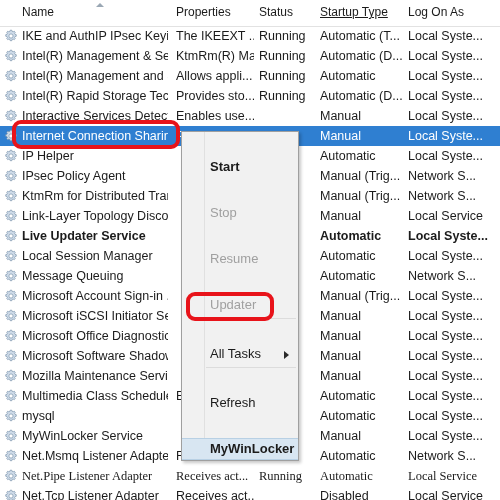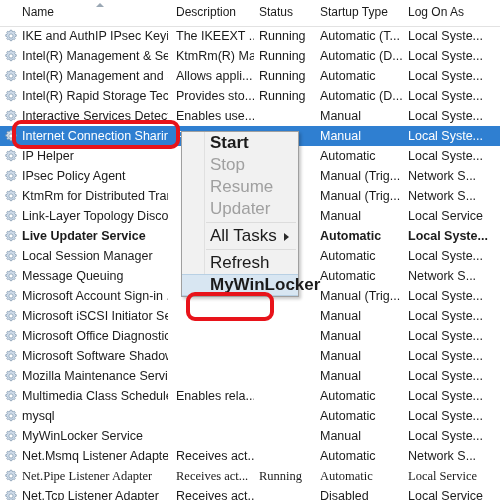--- a/index.html
+++ b/index.html
@@ -91,24 +91,25 @@
     left: 0; top: 0;
     width: 22px; height: 100%;
     background: #f1f1f1;
     border-right: 1px solid #e0e0e0;
   }
   .ctx-item {
     position: relative;
     height: 22px;
     line-height: 22px;
     padding-left: 28px;
-    font-size: 17px;
+    font-size: 13px;
     color: #1b1b1b;
     white-space: nowrap;
     z-index: 2;
+    margin-top: 24px;
   }
   .ctx-item.bold { font-weight: bold; }
   .ctx-item.disabled { color: #a0a0a0; }
   .ctx-item.highlight {
     background: #d8e6f2;
     border-top: 1px solid #b8d0e4;
     border-bottom: 1px solid #b8d0e4;
     height: 20px; line-height: 20px;
     font-weight: bold;
   }
@@ -140,23 +141,23 @@
   #redbox-props { left: 186px; top: 292px; width: 80px; height: 21px; }
 </style>
 </head>
 <body>
 
 <div id="app">
 
   <div class="header">
     <div class="hcell" style="left:22px;">Name</div>
     <div class="sort-arrow"></div>
-    <div class="hcell" style="left:176px;">Description</div>
+    <div class="hcell" style="left:176px;">Properties</div>
     <div class="hcell" style="left:259px;">Status</div>
-    <div class="hcell" style="left:320px;">Startup Type</div>
+    <div class="hcell" style="left:320px;text-decoration:underline;">Startup Type</div>
     <div class="hcell" style="left:408px;">Log On As</div>
   </div>
 
   <div class="list" id="service-list">
       <div class="row" style="top: 0px;">
         <span class="svc-icon">
           <svg width="14" height="14" viewBox="0 0 14 14">
             <path d="M6.2 1.2h1.6l.3 1.2 1.1.45.95-.7 1.15 1.15-.7.95.45 1.1 1.2.3v1.6l-1.2.3-.45 1.1.7.95-1.15 1.15-.95-.7-1.1.45-.3 1.2H6.2l-.3-1.2-1.1-.45-.95.7-1.15-1.15.7-.95-.45-1.1-1.2-.3V5.65l1.2-.3.45-1.1-.7-.95L3.85 2.15l.95.7 1.1-.45z" fill="#cfdcea" stroke="#7b93ab" stroke-width="0.7" stroke-linejoin="round"></path>
             <circle cx="7" cy="7" r="2.1" fill="#ffffff" stroke="#7b93ab" stroke-width="0.7"></circle>
           </svg>

